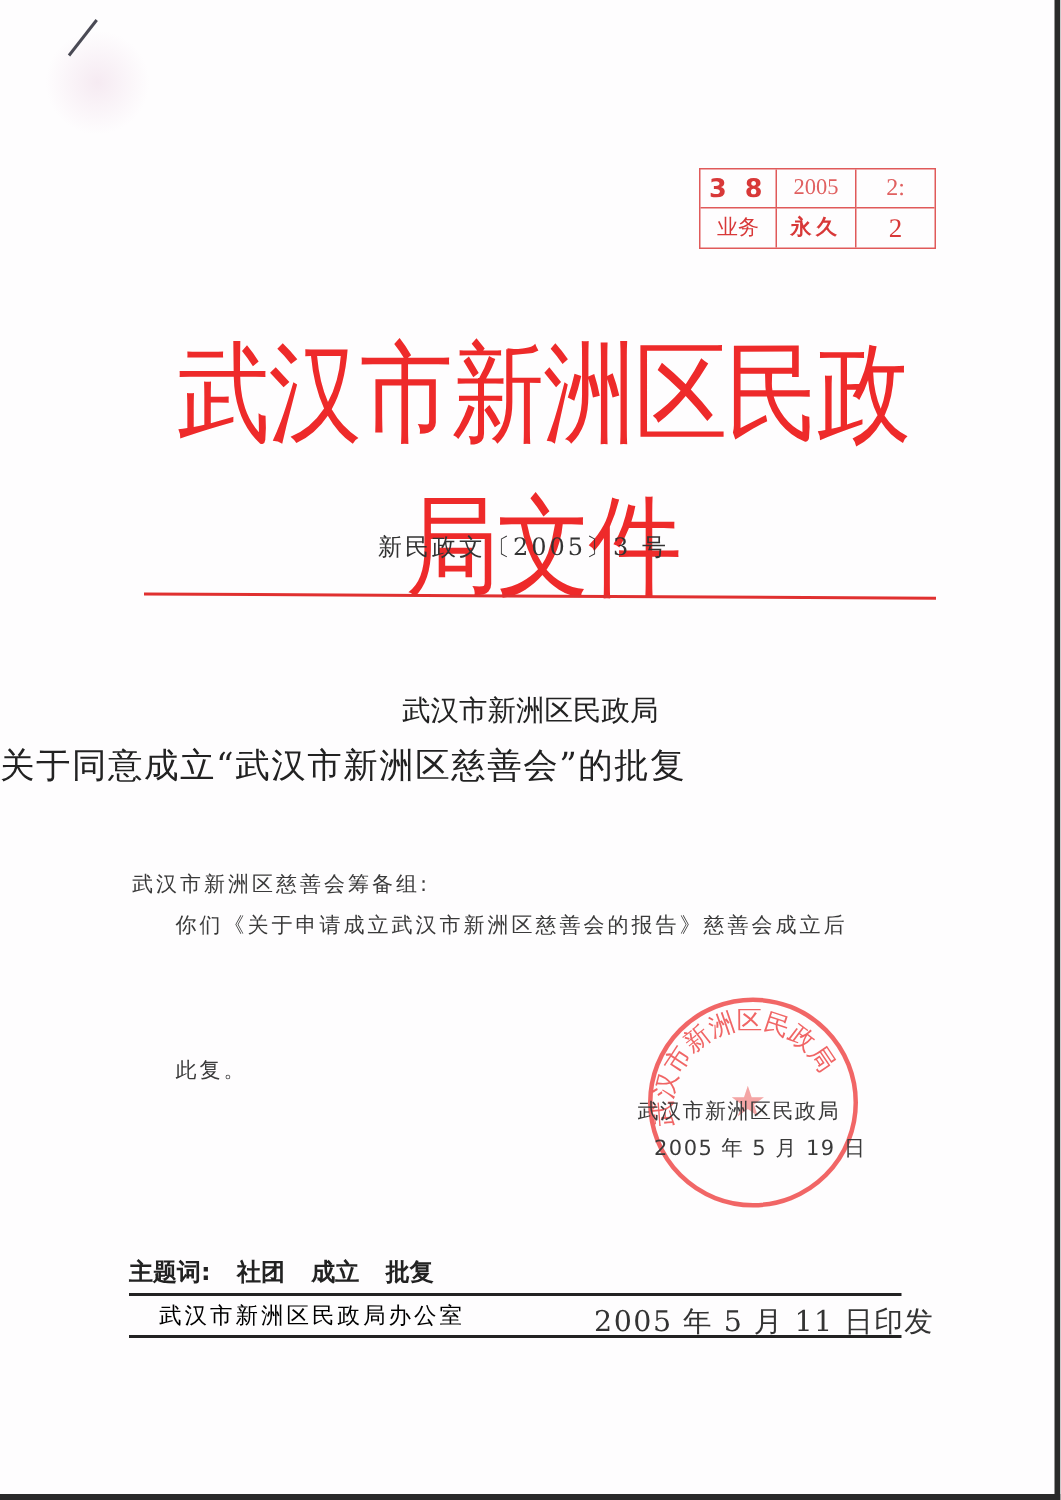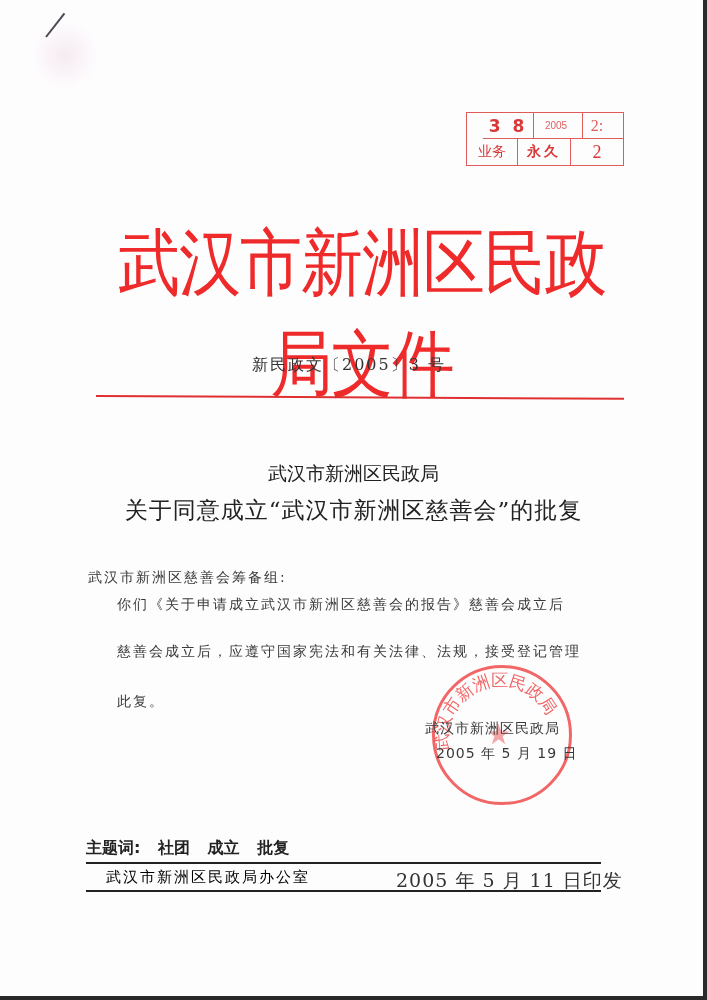--- a/index.html
+++ b/index.html
@@ -11,35 +11,35 @@
   }
   .page { position: absolute; left: 0; top: 0; width: 707px; height: 1000px; background: #fefdfe; }
   .edge-right { position: absolute; left: 703px; top: 0; width: 4px; height: 1000px; background: #2a2a2a; }
   .edge-bottom { position: absolute; left: 0; top: 996px; width: 707px; height: 4px; background: #2a2a2a; }
   .staple { position: absolute; left: 46px; top: 36px; width: 30px; height: 2px; background: #4a4a55; transform: rotate(-52deg); transform-origin: left center; }
   .staple-shadow { position: absolute; left: 30px; top: 20px; width: 70px; height: 70px; background: radial-gradient(ellipse at center, rgba(230,200,220,0.35), rgba(255,255,255,0) 70%); }
 
   
   .archive-box { position: absolute; left: 466px; top: 112px; width: 156px; height: 52px; border: 1.5px solid #e05a5a; color: #d83838; }
   .archive-box .cell { position: absolute; border-color: #e05a5a; border-style: solid; border-width: 0; display: flex; align-items: center; justify-content: center; }
-  .c1 { left: 16px; top: 0; width: 50px; height: 25px; border-right-width: 1.5px !important; border-bottom-width: 1.5px !important; font-family: "DejaVu Sans", sans-serif; font-weight: bold; font-size: 17px; letter-spacing: 3px; }
-  .c2 { left: 51px; top: 0; width: 52px; height: 25px; border-right-width: 1.5px !important; border-bottom-width: 1.5px !important; font-family: Liberation Sans, sans-serif; font-size: 10px; color: #e06060; margin-left: 12px; }
+  .c1 { left: 0; top: 0; width: 50px; height: 25px; border-right-width: 1.5px !important; border-bottom-width: 1.5px !important; font-family: "DejaVu Sans", sans-serif; font-weight: bold; font-size: 17px; letter-spacing: 3px; }
+  .c2 { left: 51px; top: 0; width: 52px; height: 25px; border-right-width: 1.5px !important; border-bottom-width: 1.5px !important; font-family: Liberation Serif, serif; font-size: 15px; color: #e06060; }
   .c3 { left: 104px; top: 0; width: 52px; height: 25px; border-bottom-width: 1.5px !important; font-family: "Liberation Serif", serif; font-size: 16px; color: #e06060; }
   .c4 { left: 0; top: 26px; width: 50px; height: 26px; border-right-width: 1.5px !important; font-size: 14px; }
   .c5 { left: 51px; top: 26px; width: 52px; height: 26px; border-right-width: 1.5px !important; font-size: 14px; letter-spacing: 3px; font-weight: bold; }
   .c6 { left: 104px; top: 26px; width: 52px; height: 26px; font-family: "Liberation Serif", serif; font-size: 18px; }
 
   .masthead { position: absolute; left: 112px; top: 212px; width: 500px; text-align: center; color: #ee2a2a; font-size: 62px; line-height: 86px; letter-spacing: -1px; transform: scaleY(1.18); transform-origin: center top; font-family: "DejaVu Serif", serif; }
   .doc-number { position: absolute; left: 252px; top: 355px; font-size: 16px; color: #333; letter-spacing: 2px; }
   .red-rule { position: absolute; left: 96px; top: 395px; width: 528px; height: 2px; background: #e03030; transform: rotate(0.3deg); transform-origin: left center; }
 
   .title1 { position: absolute; left: 0; width: 707px; top: 461px; text-align: center; font-size: 19px; color: #222; }
-  .title2 { position: absolute; left: 0; width: 707px; top: 495px; text-align: center; font-size: 23px; color: #222; letter-spacing: 1px; }
+  .title2 { position: absolute; left: 0; width: 707px; top: 495px; font-size: 23px; color: #222; letter-spacing: 1px; }
 
-  .body-text { position: absolute; font-family: "DejaVu Sans", sans-serif; font-size: 14px; color: #3a3a3a; letter-spacing: 2px; white-space: nowrap; }
+  .body-text { position: absolute; font-family: "DejaVu Sans", sans-serif; font-size: 14px; color: #3a3a3a; letter-spacing: 2px; white-space: nowrap; margin-top: 12px; }
   .addressee { left: 88px; top: 569px; }
   .p1a { left: 117px; top: 596px; }
   .p1b { left: 88px; top: 616px; }
   .p2a { left: 117px; top: 643px; }
   .p2b { left: 88px; top: 665px; }
   .p3 { left: 117px; top: 693px; }
   .sign-org { left: 425px; top: 720px; letter-spacing: 1px; }
   .sign-date { left: 436px; top: 745px; letter-spacing: 1px; }
 
   .seal { position: absolute; left: 432px; top: 665px; width: 134px; height: 134px; border: 3px solid #ee4b4b; border-radius: 50%; opacity: 0.85; }
@@ -71,21 +71,20 @@
 
   <div class="masthead">武汉市新洲区民政局文件</div>
   <div class="doc-number">新民政文〔2005〕3 号</div>
   <div class="red-rule"></div>
 
   <div class="title1">武汉市新洲区民政局</div>
   <div class="title2">关于同意成立“武汉市新洲区慈善会”的批复</div>
 
   <div class="body-text addressee">武汉市新洲区慈善会筹备组:</div>
   <div class="body-text p1a">你们《关于申请成立武汉市新洲区慈善会的报告》慈善会成立后</div>
-  <div class="body-text p2a">慈善会成立后，应遵守国家宪法和有关法律、法规，接受登记管理</div>
   <div class="body-text p3">此复。</div>
 
   <div class="seal"></div>
   <svg class="seal-text" viewBox="0 0 140 140">
     <defs>
       <path id="sealArc" d="M 22 95 A 52 52 0 1 1 118 95" fill="none"></path>
     </defs>
     <text fill="#ee4b4b" font-size="17" font-family="DejaVu Sans, sans-serif" opacity="0.85">
       <textPath href="#sealArc" startOffset="4%">武汉市新洲区民政局</textPath>
     </text>

